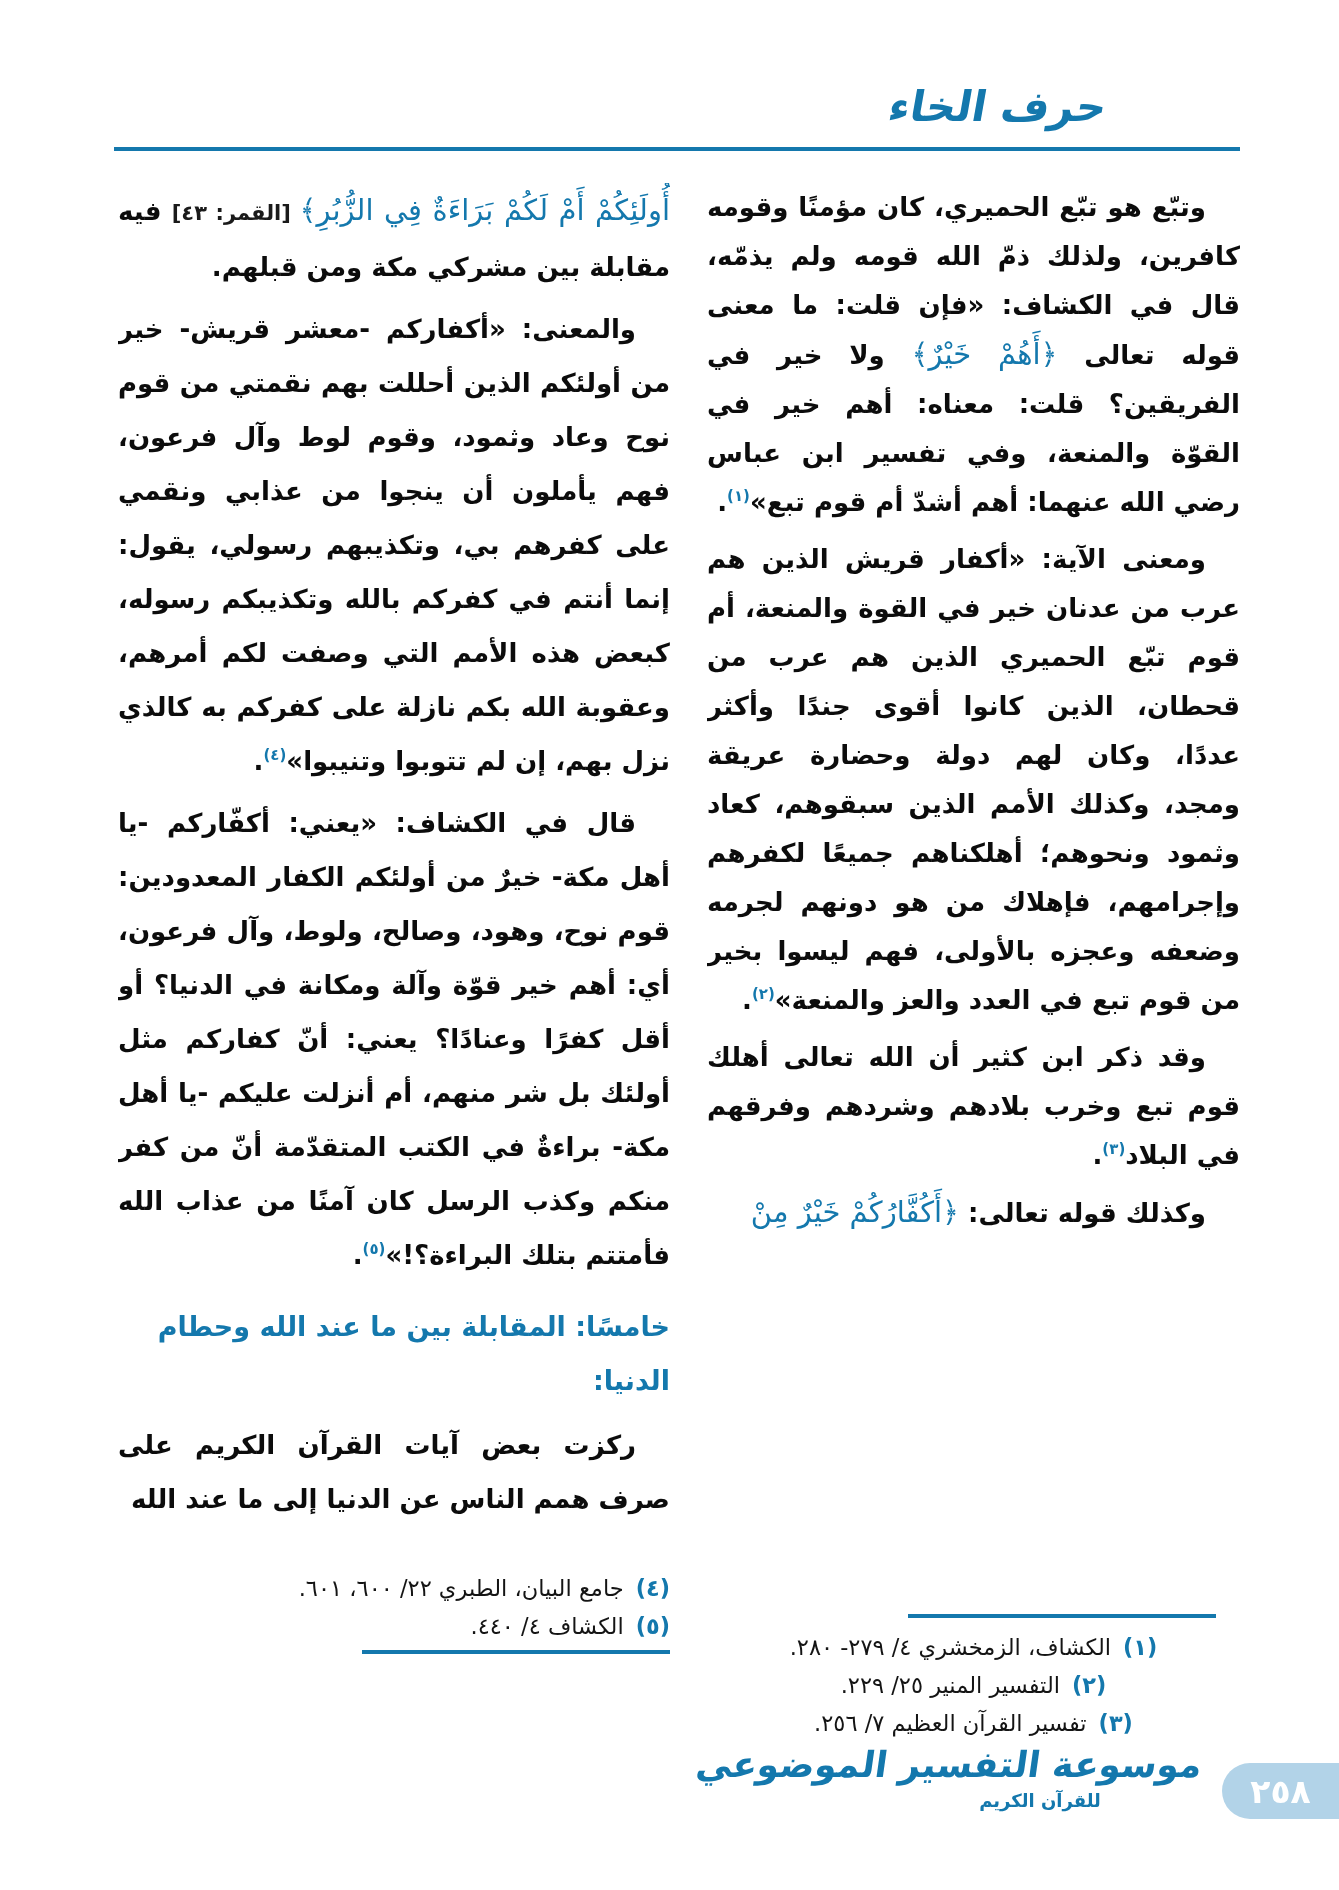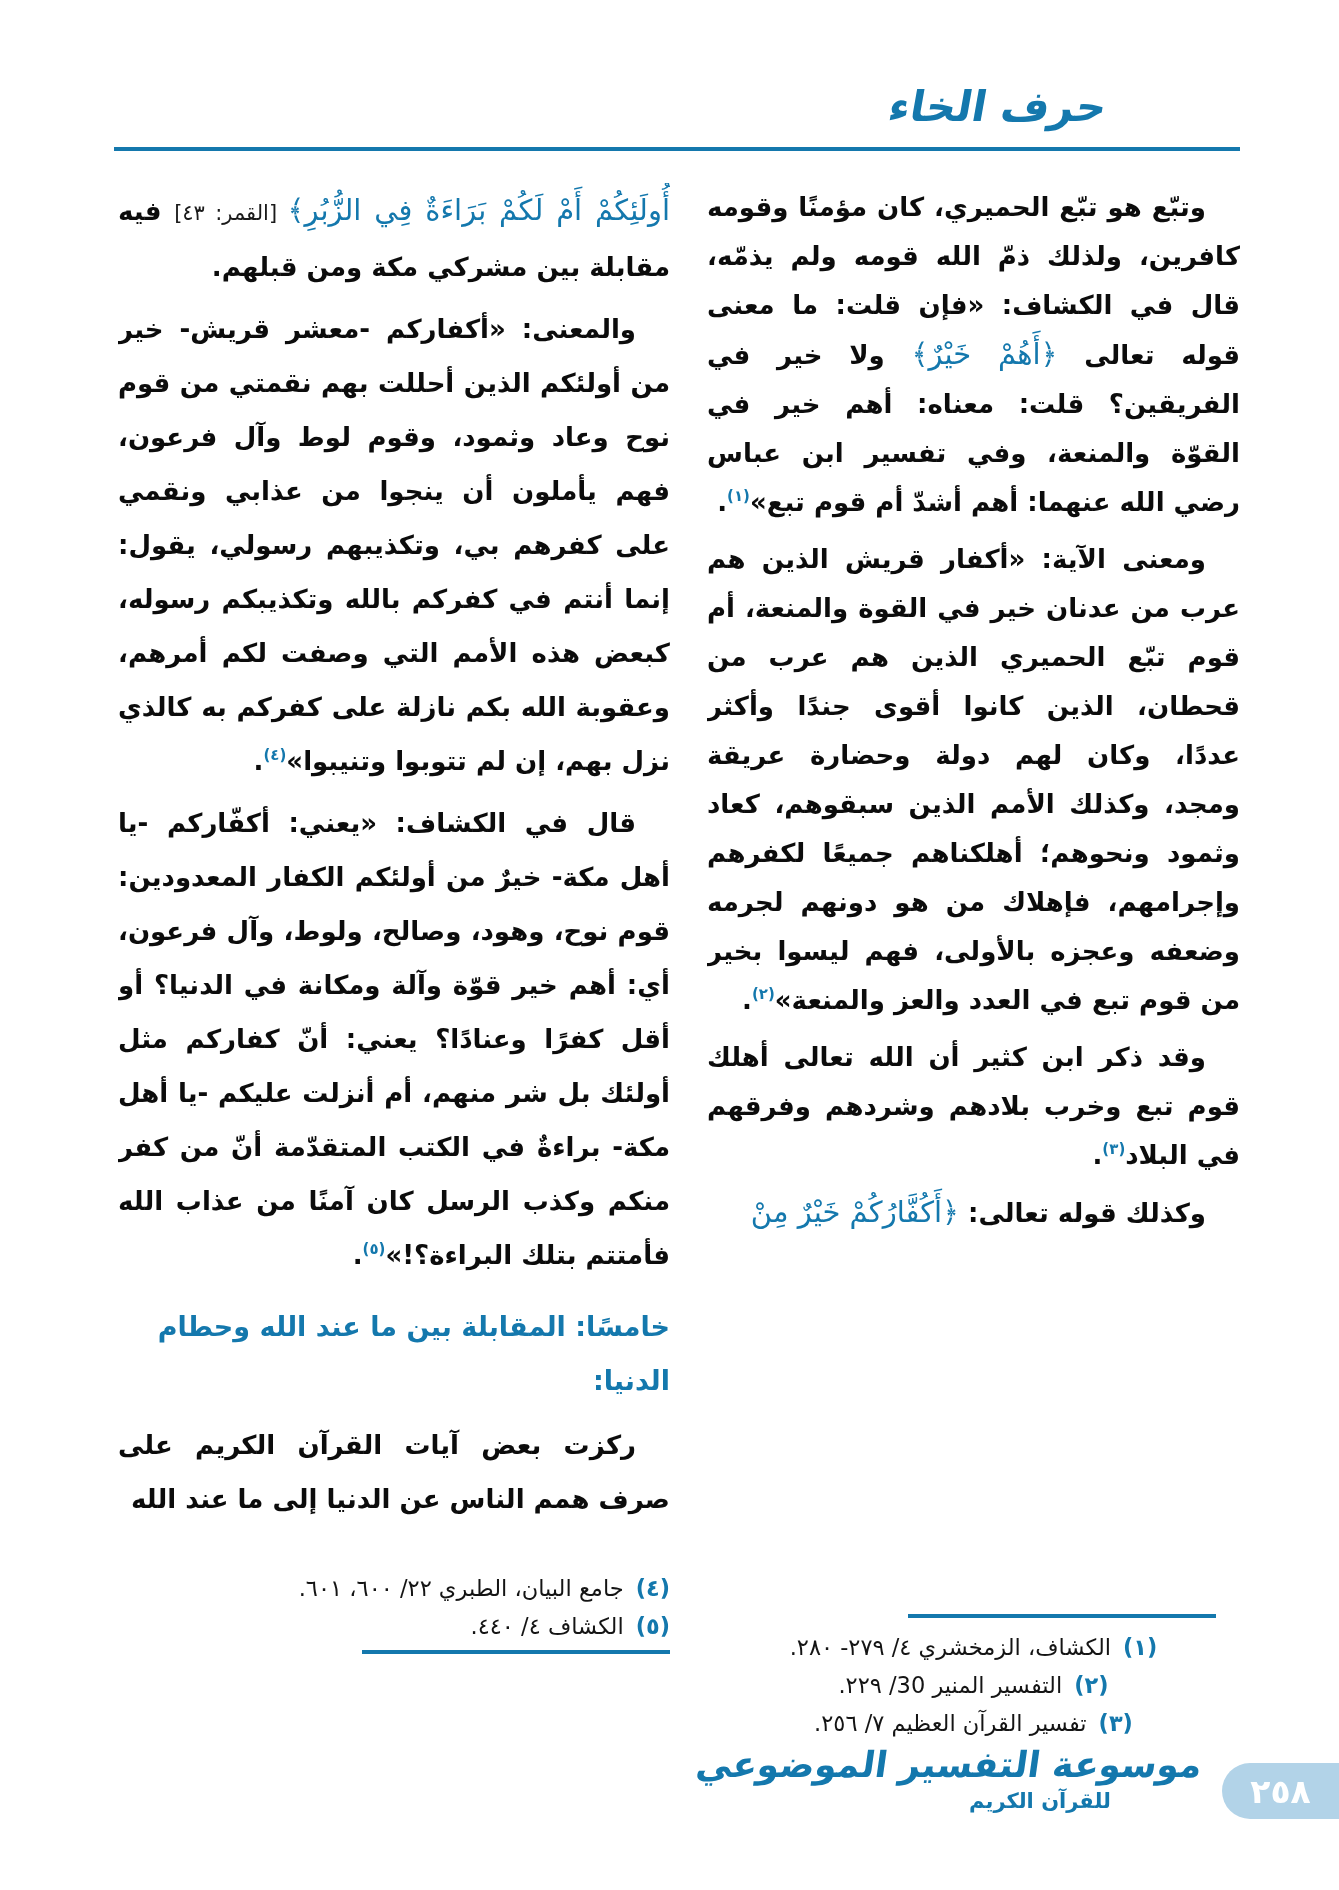--- a/index.html
+++ b/index.html
@@ -36,21 +36,21 @@
   }
   .col-right{left:707px;top:183px;width:533px;height:1428px;line-height:49px;}
   .col-left {left:118px;top:183px;width:552px;height:1465px;line-height:54px;}
   .para{margin:0 0 8px 0;}
   .para.indent{text-indent:34px;}
   .para.heading{
     color:var(--accent);font-size:27px;text-align:right;
     margin:18px 0 10px 0;text-indent:0;
   }
   .seg-quran{color:var(--accent);font-weight:400;font-size:29px;}
-  .seg-ref{font-weight:400;font-size:21px;color:#1a1a1a;}
+  .seg-ref{font-weight:700;font-size:21px;color:#1a1a1a;}
   .seg-note{
     color:var(--accent);font-size:15px;vertical-align:super;
     line-height:0;font-weight:700;letter-spacing:1px;
   }
   
   .sep{position:absolute;height:4px;background:var(--accent);}
   #sep-right{left:908px;top:1614px;width:308px;}
   #sep-left{left:362px;top:1650px;width:308px;}
   .footnotes{
     position:absolute;direction:rtl;color:#141414;
@@ -59,21 +59,21 @@
   #fn-right{left:707px;top:1628px;width:533px;text-align:center;}
   #fn-left{left:118px;top:1569px;width:552px;}
   .fn-line{white-space:nowrap;}
   .fn-num{color:var(--accent);font-weight:700;margin-left:12px;}
   
   #logo{
     position:absolute;left:878px;top:1742px;width:324px;
     text-align:center;color:var(--accent);direction:rtl;font-weight:700;
   }
   #logo .l1{font-size:36px;line-height:46px;transform:skewX(-8deg);white-space:nowrap;}
-  #logo .l2{font-size:21px;line-height:26px;letter-spacing:1px;}
+  #logo .l2{font-size:18px;line-height:26px;letter-spacing:1px;}
   #page-badge{
     position:absolute;left:1222px;top:1763px;width:117px;height:56px;
     background:var(--badge);border-radius:36px 0 0 36px;
     display:flex;align-items:center;justify-content:center;
     color:#ffffff;font-size:33px;font-weight:700;letter-spacing:3px;
   }
 </style>
 </head>
 <body>
 
@@ -95,21 +95,21 @@
       <p class="para indent"><span class="seg-body">قال في الكشاف: «يعني: أكفّاركم -يا أهل مكة- خيرٌ من أولئكم الكفار المعدودين: قوم نوح، وهود، وصالح، ولوط، وآل فرعون، أي: أهم خير قوّة وآلة ومكانة في الدنيا؟ أو أقل كفرًا وعنادًا؟ يعني: أنّ كفاركم مثل أولئك بل شر منهم، أم أنزلت عليكم -يا أهل مكة- براءةٌ في الكتب المتقدّمة أنّ من كفر منكم وكذب الرسل كان آمنًا من عذاب الله فأمتتم بتلك البراءة؟!»</span><span class="seg-note">(٥)</span><span class="seg-body">.</span></p>
       <p class="para heading"><span class="seg-heading">خامسًا: المقابلة بين ما عند الله وحطام الدنيا:</span></p>
       <p class="para indent"><span class="seg-body">ركزت بعض آيات القرآن الكريم على صرف همم الناس عن الدنيا إلى ما عند الله</span></p>
     </div>
 
   <div id="sep-right" class="sep"></div>
   <div id="sep-left" class="sep"></div>
 
   <div id="fn-right" class="footnotes">
       <div class="fn-line"><span class="fn-num">(١)</span><span class="fn-text">الكشاف، الزمخشري ٤/ ٢٧٩- ٢٨٠.</span></div>
-      <div class="fn-line"><span class="fn-num">(٢)</span><span class="fn-text">التفسير المنير 30/ ٢٢٩.</span></div>
+      <div class="fn-line"><span class="fn-num">(٢)</span><span class="fn-text">التفسير المنير ٢٥/ ٢٢٩.</span></div>
       <div class="fn-line"><span class="fn-num">(٣)</span><span class="fn-text">تفسير القرآن العظيم ٧/ ٢٥٦.</span></div>
     </div>
 
   <div id="fn-left" class="footnotes">
       <div class="fn-line"><span class="fn-num">(٤)</span><span class="fn-text">جامع البيان، الطبري ٢٢/ ٦٠٠، ٦٠١.</span></div>
       <div class="fn-line"><span class="fn-num">(٥)</span><span class="fn-text">الكشاف ٤/ ٤٤٠.</span></div>
     </div>
 
   <div id="logo">
     <div class="l1">موسوعة التفسير الموضوعي</div>

